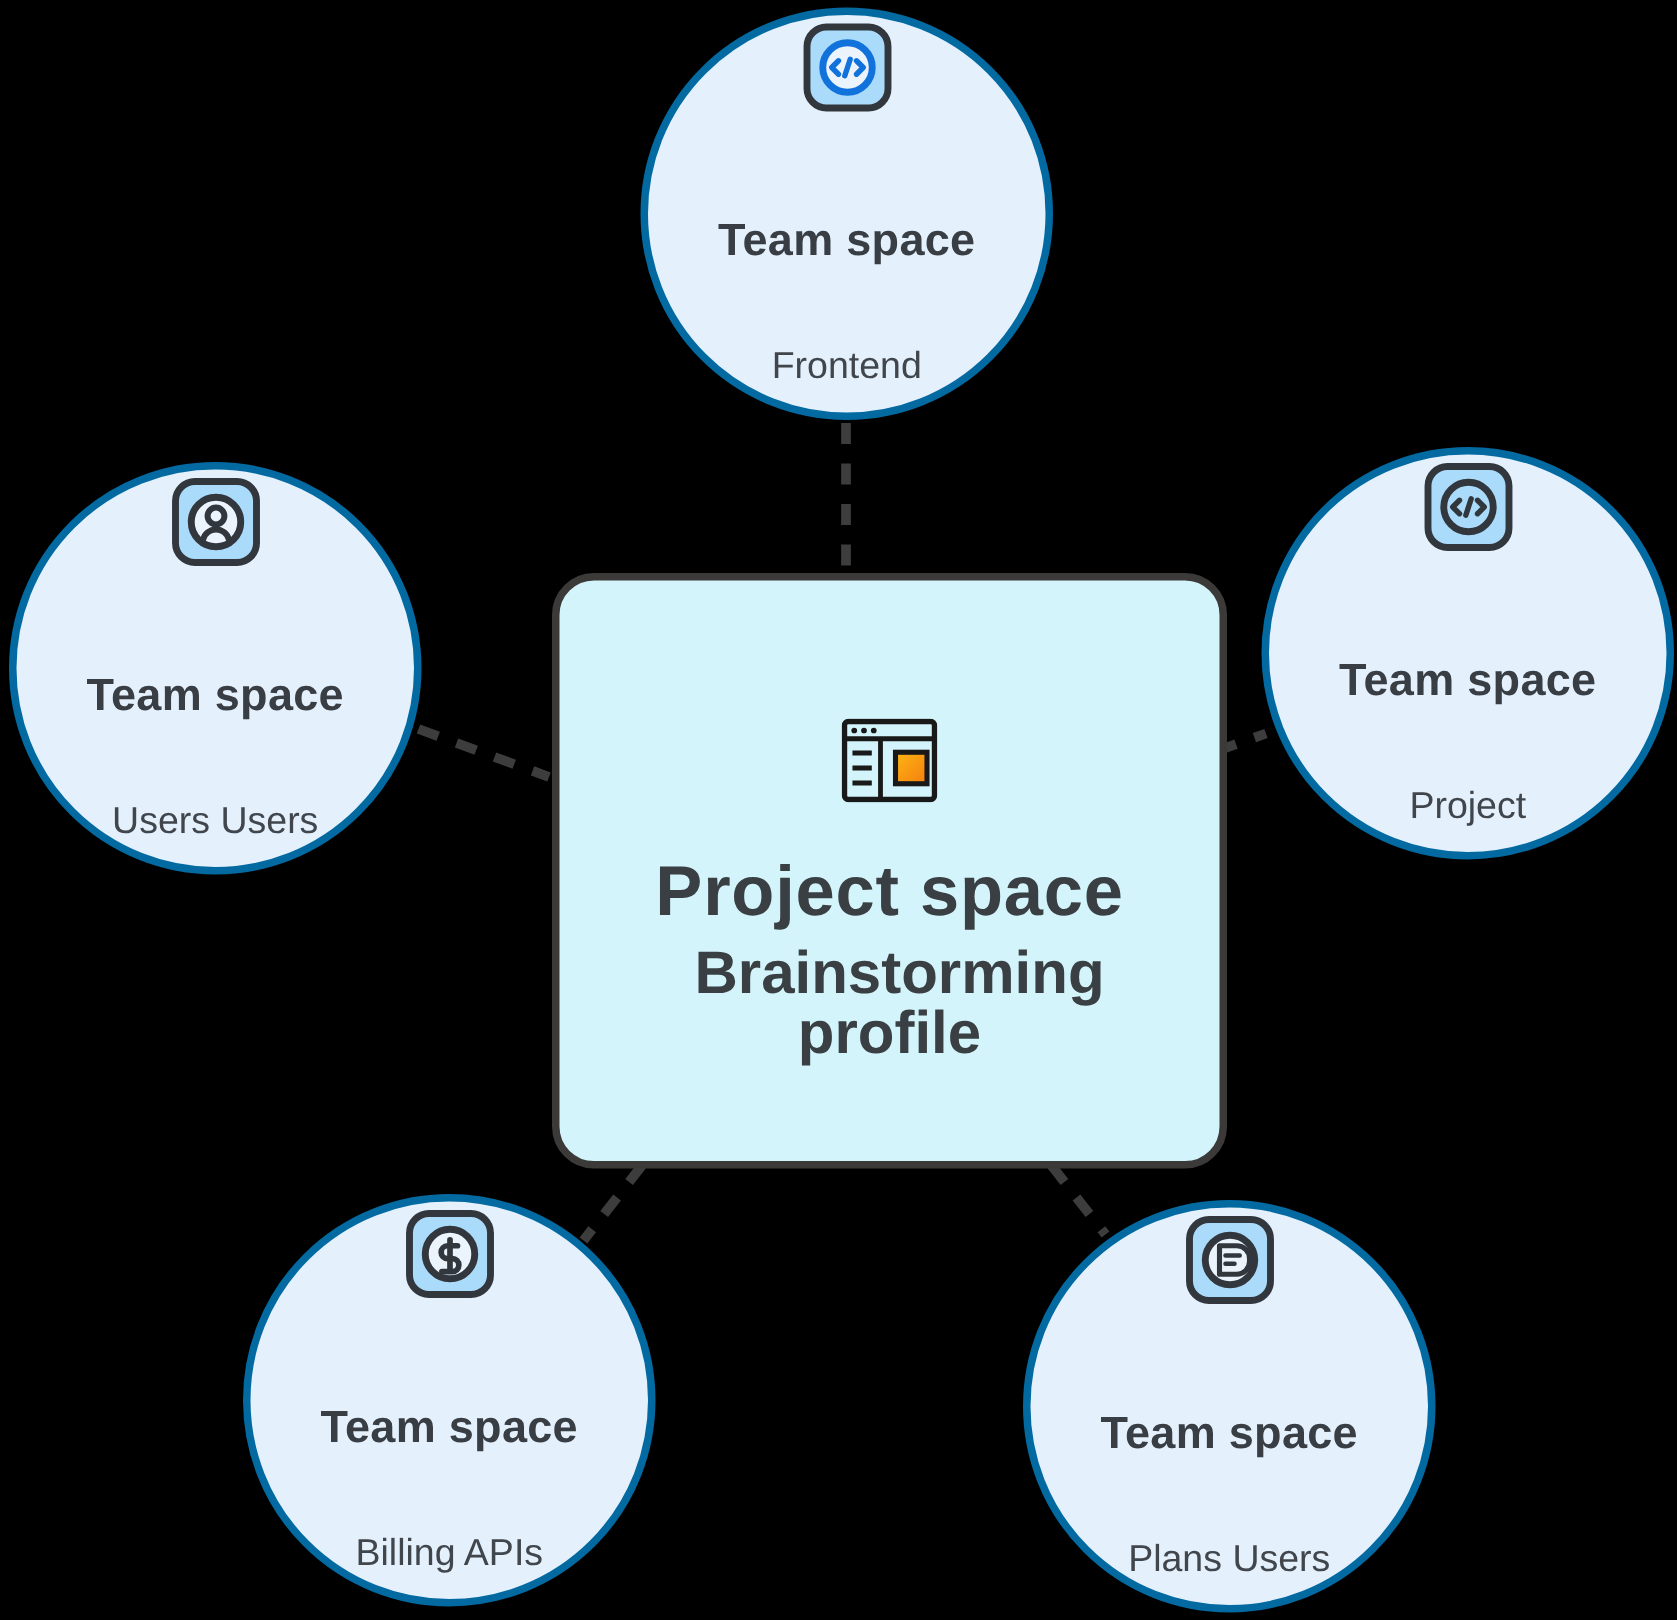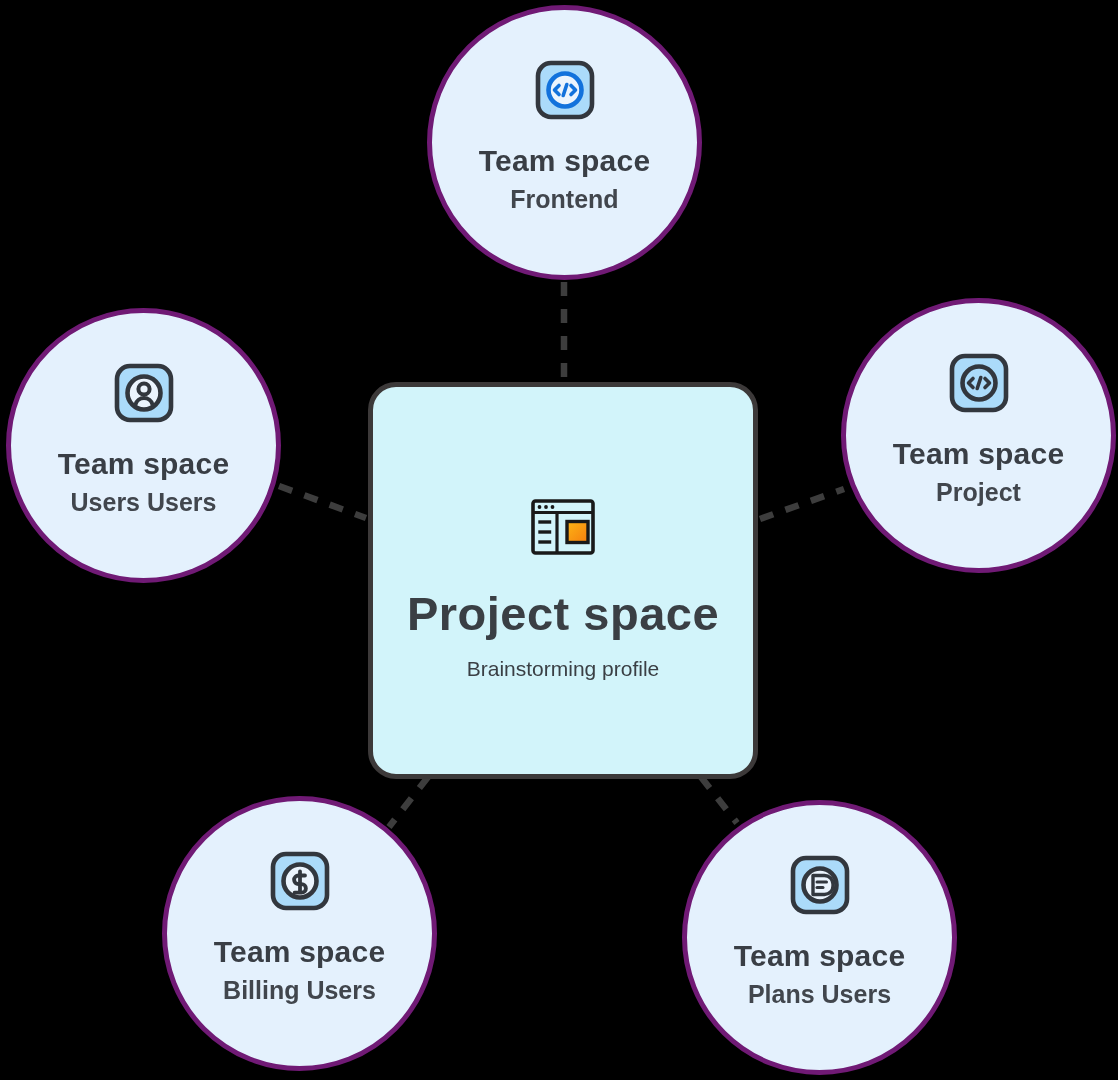--- a/index.html
+++ b/index.html
@@ -5,43 +5,43 @@
   html,body{margin:0;padding:0;background:#000;}
   .canvas{
     position:relative;width:1118px;height:1080px;background:#000000;
     font-family:"Liberation Sans","DejaVu Sans",sans-serif;overflow:hidden;
   }
   .connectors{position:absolute;left:0;top:0;width:1118px;height:1080px;}
   .connectors line{stroke:#3d3d3d;stroke-width:6.5;stroke-dasharray:14 13;}
 
   .node{
     position:absolute;width:275px;height:275px;border-radius:50%;
-    background:#e4f1fd;border:5px solid #701a75;box-sizing:border-box;
+    background:#e4f1fd;border:5px solid #0369a1;box-sizing:border-box;
     display:flex;flex-direction:column;align-items:center;justify-content:center;
-    text-align:center;transform:translateY(0);
+    text-align:center;transform:translateY(0);gap:45px;
   }
   .node .icon{width:60px;height:60px;margin-bottom:22px;margin-top:-10px;}
   .node-title{font-size:30px;font-weight:700;color:#393e45;line-height:38px;letter-spacing:.2px;}
-  .node-sub{font-size:25px;font-weight:700;color:#41464d;line-height:32px;margin-top:3px;}
+  .node-sub{font-size:25px;font-weight:400;color:#41464d;line-height:32px;margin-top:3px;}
 
   .node-frontend{left:427px;top:5px;}
   .node-users{left:6px;top:308px;}
   .node-backend{left:841px;top:298px;}
   .node-billing{left:162px;top:796px;}
   .node-plans{left:682px;top:800px;}
 
   .center-card{
-    position:absolute;left:368px;top:382px;width:390px;height:397px;
+    position:absolute;left:368px;top:382px;width:450px;height:397px;
     background:#d2f4fa;border:5px solid #3c3939;border-radius:28px;box-sizing:border-box;
     display:flex;flex-direction:column;align-items:center;justify-content:center;
     text-align:center;padding-top:26px;
   }
   .center-card .icon{width:64px;height:56px;margin-bottom:32px;}
   .center-title{font-size:47px;font-weight:700;color:#3a3f44;line-height:54px;letter-spacing:.5px;}
-  .center-sub{font-size:21px;font-weight:400;color:#3a3f44;line-height:40px;margin-top:8px;width:260px;}
+  .center-sub{font-size:40px;font-weight:700;color:#3a3f44;line-height:40px;margin-top:8px;width:260px;}
 </style>
 </head>
 <body>
 
 <div class="canvas">
 
   <svg class="connectors" viewBox="0 0 1118 1080">
     <line x1="564" y1="282" x2="564" y2="381"></line>
     <line x1="279" y1="486" x2="366" y2="518"></line>
     <line x1="760" y1="519" x2="844" y2="489"></line>
@@ -93,21 +93,21 @@
   <div class="node node-billing">
     <svg class="icon" viewBox="0 0 60 60">
       <rect x="3" y="3" width="54" height="54" rx="13" fill="#abdbfa" stroke="#32373e" stroke-width="4.6"></rect>
       <circle cx="30" cy="30" r="16.5" fill="#ebf4fd" stroke="#32373e" stroke-width="4.6"></circle>
       <g stroke="#32373e" stroke-width="3.8" fill="none" stroke-linecap="round">
         <line x1="30" y1="20.5" x2="30" y2="39.5"></line>
         <path d="M35 24.5 h-6.6 a4.3 4.3 0 0 0 0 8.6 h3.2 a4.3 4.3 0 0 1 0 8.6 h-7"></path>
       </g>
     </svg>
     <div class="node-title">Team space</div>
-    <div class="node-sub">Billing Users</div>
+    <div class="node-sub">Billing APIs</div>
   </div>
 
   <div class="node node-plans">
     <svg class="icon" viewBox="0 0 60 60">
       <rect x="3" y="3" width="54" height="54" rx="13" fill="#abdbfa" stroke="#32373e" stroke-width="4.6"></rect>
       <circle cx="30" cy="30" r="16.5" fill="#ebf4fd" stroke="#32373e" stroke-width="4.6"></circle>
       <g stroke="#32373e" fill="none">
         <path d="M23 20.5 h11.5 a8.5 8.5 0 0 1 8.5 8.5 v2 a8.5 8.5 0 0 1 -8.5 8.5 H23 Z" stroke-width="3.4" stroke-linejoin="round"></path>
         <g stroke-width="3" stroke-linecap="round">
           <line x1="27" y1="27" x2="36.5" y2="27"></line>

